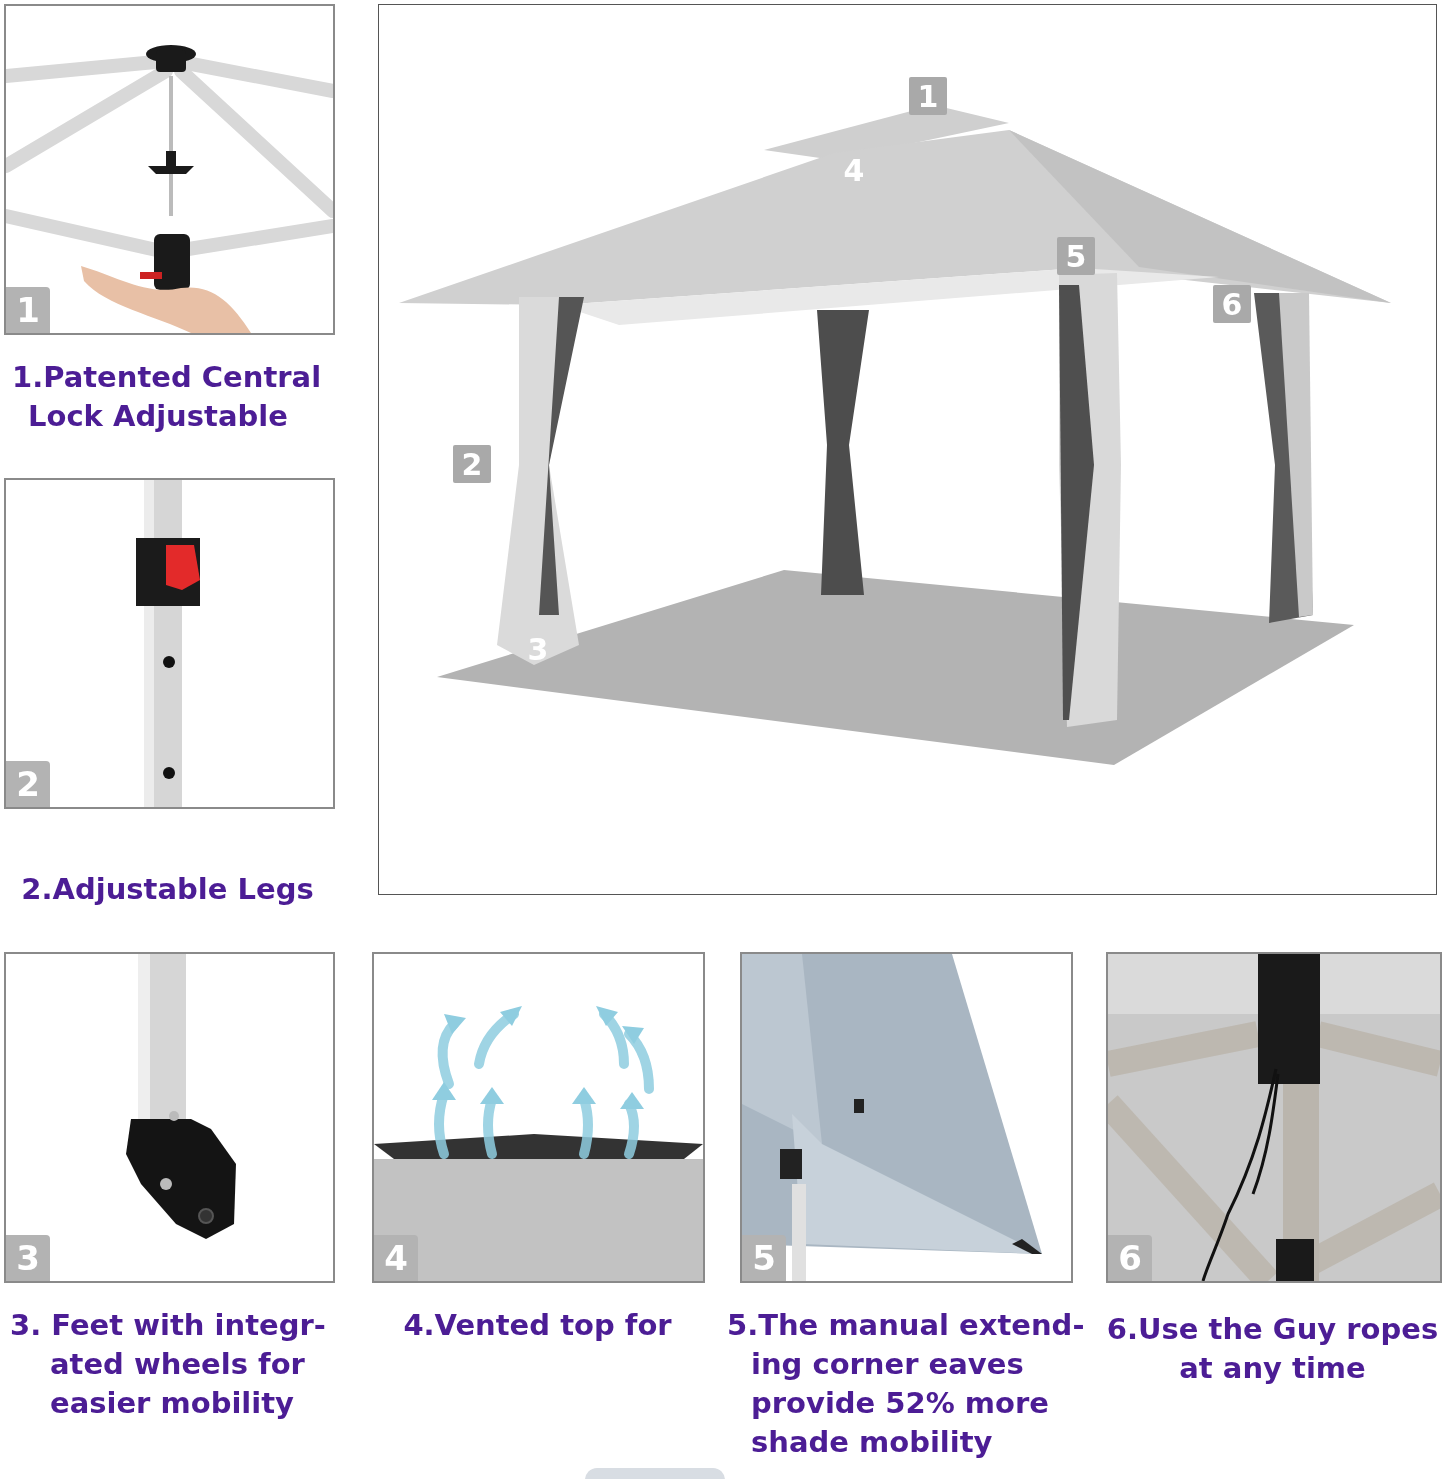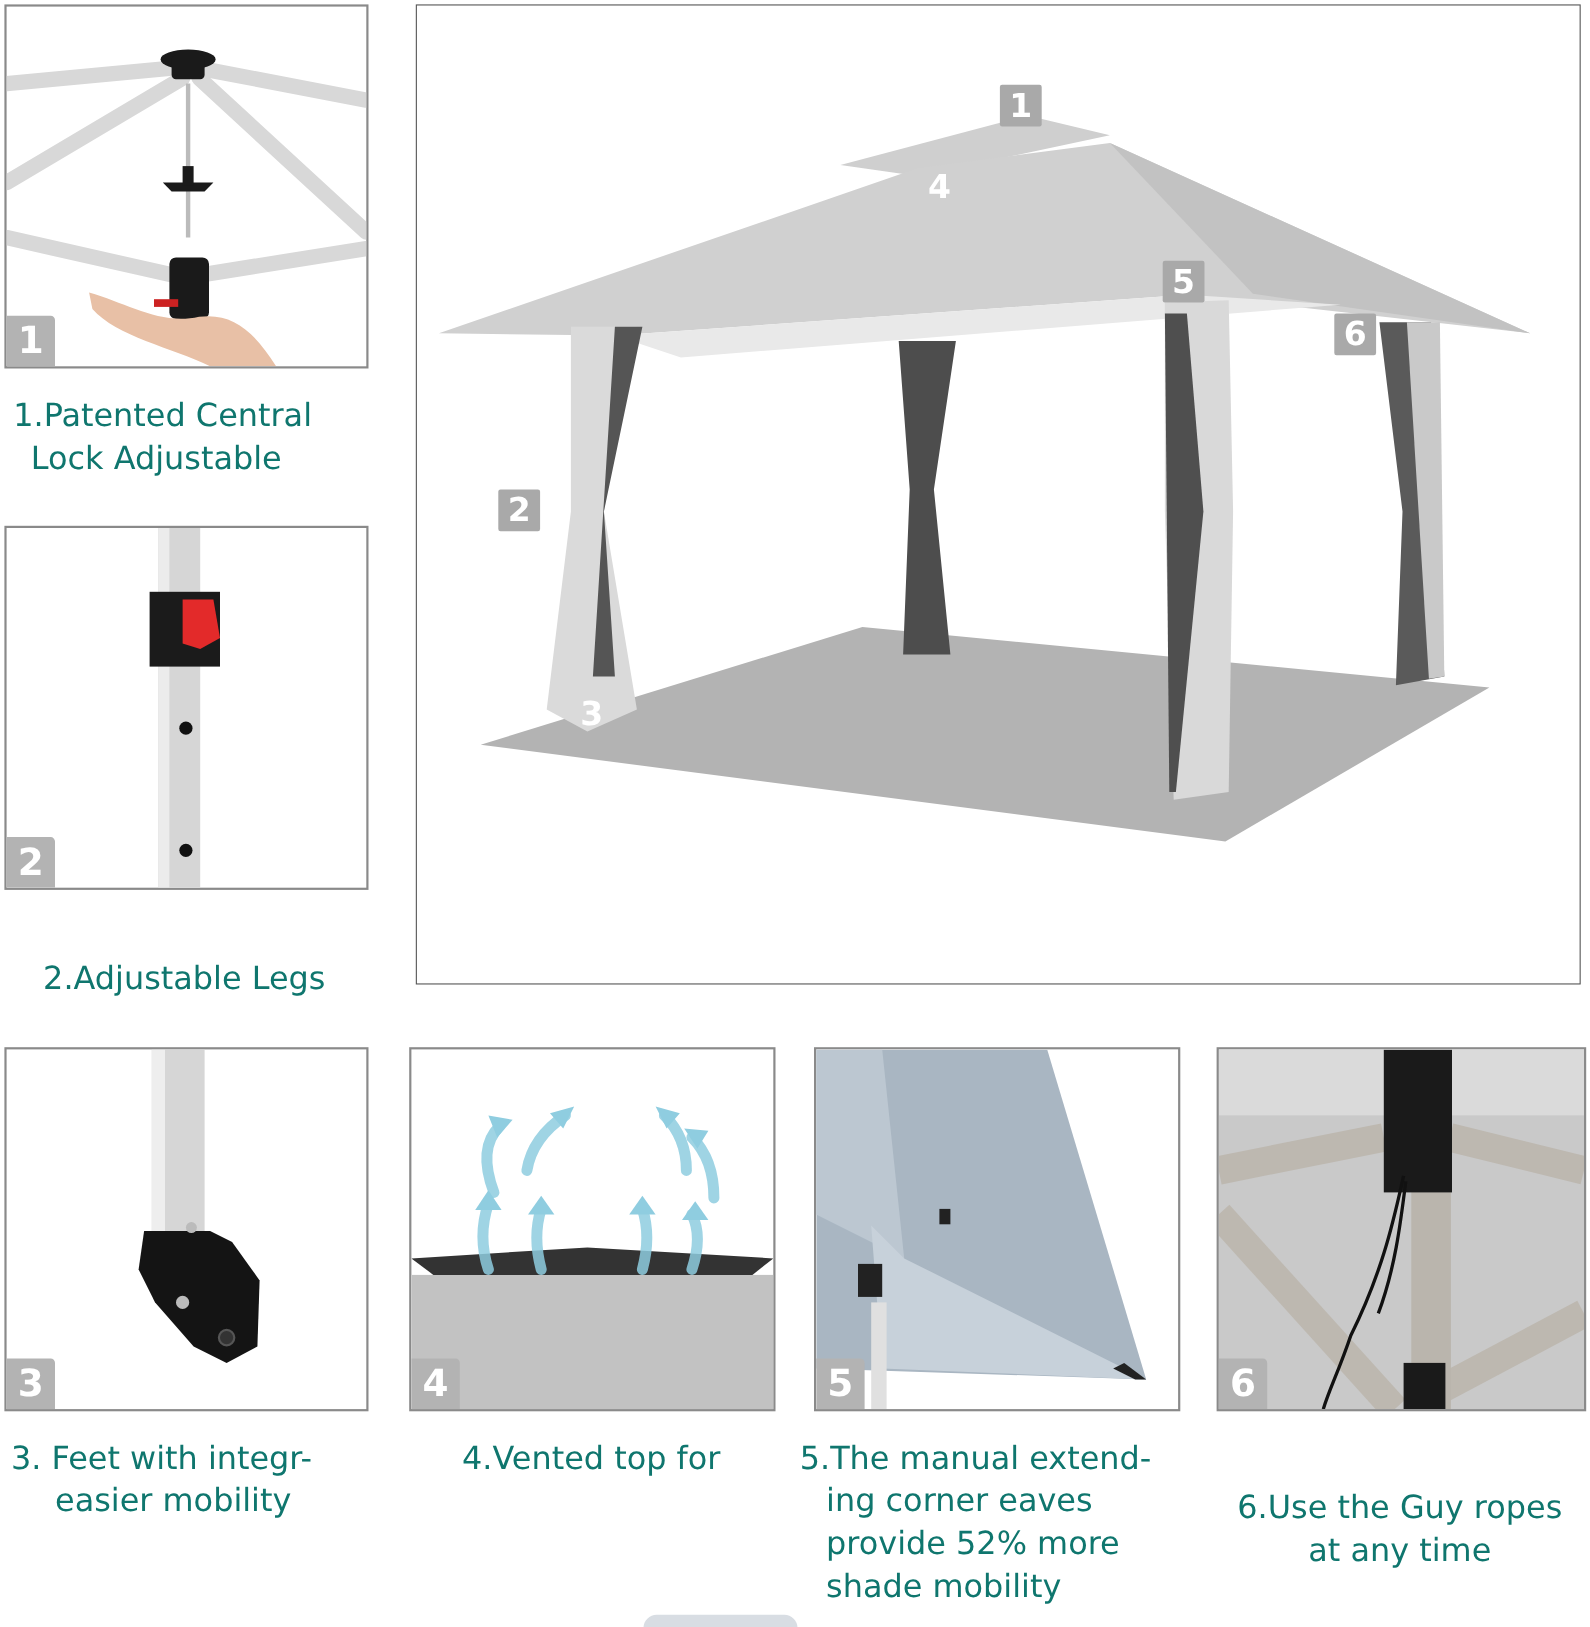--- a/index.html
+++ b/index.html
@@ -2,21 +2,21 @@
 <html><head>
 <meta charset="utf-8">
 <style>
   html, body { margin: 0; padding: 0; background: #ffffff; }
   body { width: 1445px; height: 1479px; position: relative; overflow: hidden;
          font-family: "DejaVu Sans", "Liberation Sans", sans-serif; color: #111; }
   .panel { position: absolute; border: 2px solid #8a8a8a; background: #fff; overflow: hidden; box-sizing: border-box; }
   .badge { position: absolute; left: 0; bottom: 0; background: #b3b3b3; color: #fff;
            font-weight: bold; font-size: 34px; line-height: 1; width: 44px; height: 46px;
            display: flex; align-items: center; justify-content: center; border-top-right-radius: 4px; }
-  .caption { position: absolute; font-weight: normal; font-size: 29px; line-height: 39px; color: #0f766e; }
+  .caption { position: absolute; font-weight: bold; font-size: 29px; line-height: 39px; color: #4c1d95; }
   .mbadge { position: absolute; background: #a9a9a9; color: #fff; font-weight: bold;
             font-size: 30px; width: 38px; height: 38px; display: flex; align-items: center; justify-content: center; border-radius: 2px; }
   svg { display: block; }
 </style>
 </head>
 <body>
 
 <div class="panel" style="left:4px;top:4px;width:331px;height:331px;">
   <svg width="327" height="327" viewBox="0 0 327 327">
     <g stroke="#d8d8d8" stroke-width="14" stroke-linecap="round" fill="none">
@@ -92,20 +92,21 @@
     <rect x="132" y="0" width="12" height="180" fill="#eee"></rect>
     <path d="M125 165 L185 165 L205 175 L230 210 L228 270 L200 285 L170 270 L135 230 L120 200 Z" fill="#141414"></path>
     <circle cx="160" cy="230" r="6" fill="#bbb"></circle>
     <circle cx="168" cy="162" r="5" fill="#bbb"></circle>
     <circle cx="200" cy="262" r="7" fill="#333" stroke="#555" stroke-width="2"></circle>
   </svg>
   <div class="badge">3</div>
 </div>
 <div class="caption" style="left:10px;top:1306px;width:340px;">
   <div>3. Feet with integr-</div>
+  <div style="padding-left:40px;">ated wheels for</div>
   <div style="padding-left:40px;">easier mobility</div>
 </div>
 
 <div class="panel" style="left:372px;top:952px;width:333px;height:331px;">
   <svg width="329" height="327" viewBox="0 0 329 327">
     <rect x="0" y="205" width="329" height="122" fill="#c2c2c2"></rect>
     <polygon points="0,190 160,180 329,190 310,205 20,205" fill="#333"></polygon>
     <g fill="none" stroke="#8fcde0" stroke-width="10" stroke-linecap="round" opacity="0.85">
       <path d="M75 130 Q60 90 80 70"></path>
       <path d="M105 110 Q110 80 140 60"></path>
@@ -162,18 +163,18 @@
     <line x1="0" y1="150" x2="160" y2="327" stroke="#bdb8b0" stroke-width="26"></line>
     <line x1="332" y1="240" x2="200" y2="310" stroke="#bdb8b0" stroke-width="26"></line>
     <rect x="175" y="110" width="36" height="217" fill="#bab5ad"></rect>
     <rect x="150" y="0" width="62" height="130" fill="#1a1a1a"></rect>
     <rect x="168" y="285" width="38" height="42" fill="#1a1a1a"></rect>
     <path d="M168 115 C160 150 150 200 120 260 C110 290 100 310 95 327" stroke="#111" stroke-width="3" fill="none"></path>
     <path d="M170 120 C165 160 160 200 145 240" stroke="#111" stroke-width="3" fill="none"></path>
   </svg>
   <div class="badge">6</div>
 </div>
-<div class="caption" style="left:1100px;top:1310px;width:345px;text-align:center;margin-top:41px;">
+<div class="caption" style="left:1100px;top:1310px;width:345px;text-align:center;">
   <div>6.Use the Guy ropes</div>
   <div>at any time</div>
 </div>
 
 <div style="position:absolute;left:585px;top:1468px;width:140px;height:12px;background:#d8dde3;border-radius:70px 70px 0 0;"></div>
 
 </body></html>

